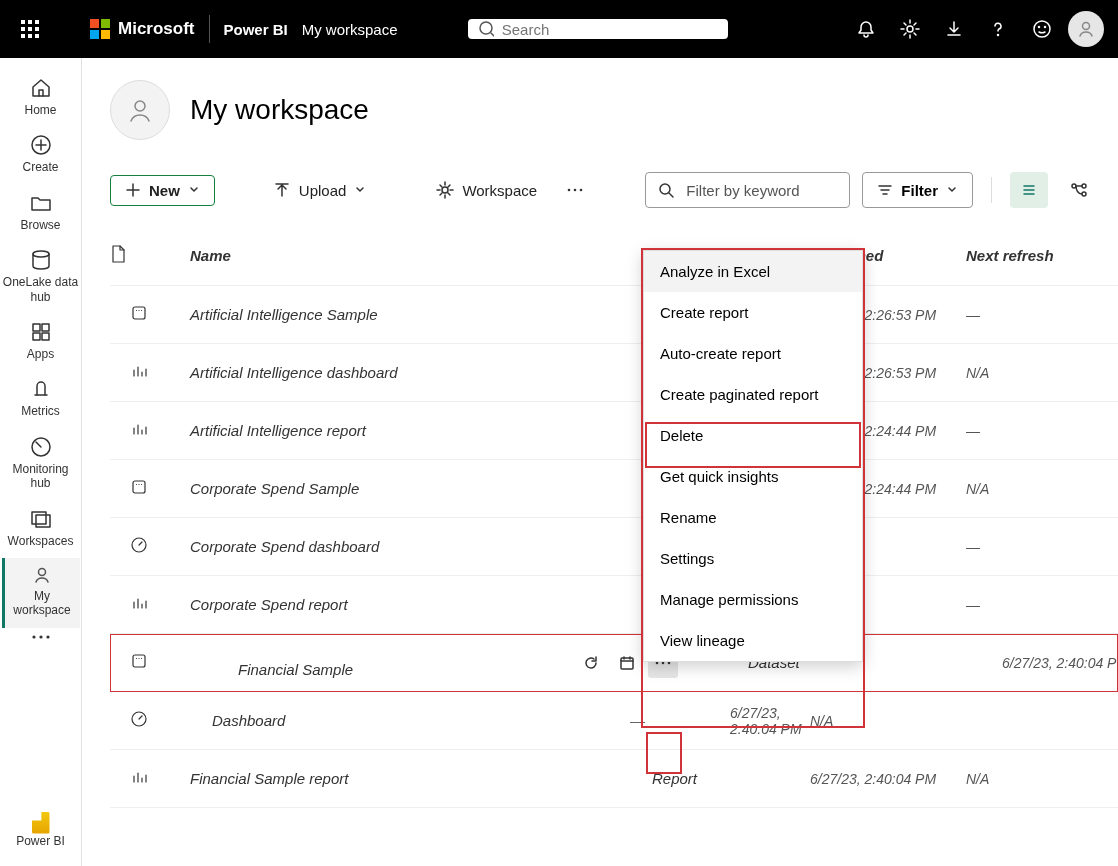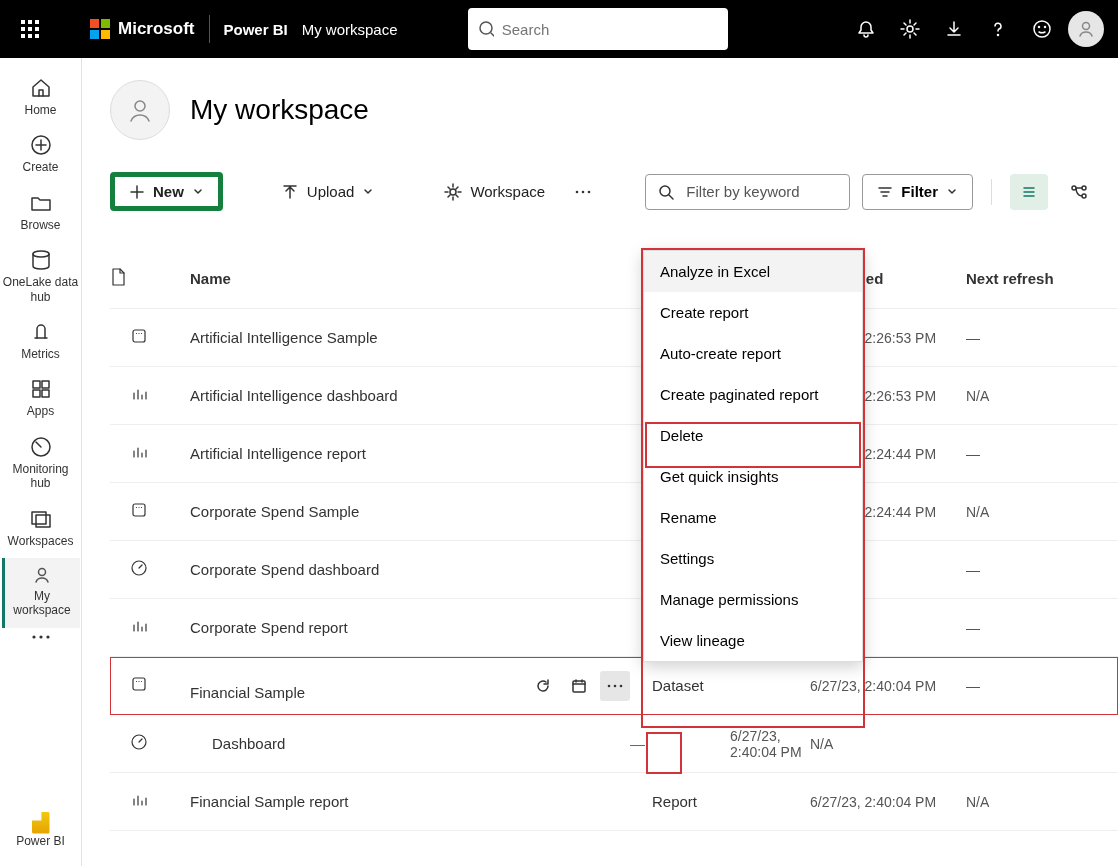--- a/index.html
+++ b/index.html
@@ -11,21 +11,21 @@
 .waffle-icon { display: grid; grid-template-columns: repeat(3,4px); grid-template-rows: repeat(3,4px); gap: 3px; }
 .waffle-icon span { width:4px; height:4px; background:#fff; }
 .ms-logo { display: flex; align-items: center; margin-left: 40px; gap: 8px; }
 .ms-squares { width:20px; height:20px; display:grid; grid-template-columns:1fr 1fr; grid-template-rows:1fr 1fr; gap:2px; }
 .ms-squares span:nth-child(1){background:#f25022;} .ms-squares span:nth-child(2){background:#7fba00;}
 .ms-squares span:nth-child(3){background:#00a4ef;} .ms-squares span:nth-child(4){background:#ffb900;}
 .ms-text { font-weight:600; font-size:17px; }
 .divider-v { width:1px; height:28px; background:#555; margin:0 14px; }
 .powerbi-text { font-weight:600; font-size:15px; }
 .wksp-text { font-size:15px; margin-left:14px; }
-.search-wrap { margin-left: 70px; width:260px; height:42px; background:#fff; border-radius:4px; display:flex; align-items:center; padding:0 10px; }
+.search-wrap { margin-left: 70px; width:260px; height:20px; background:#fff; border-radius:4px; display:flex; align-items:center; padding:0 10px; }
 .search-wrap svg { stroke:#555; }
 .search-input { border:none; outline:none; font-size:15px; margin-left:8px; width:100%; color:#333; }
 .topbar-spacer { flex:1; }
 .top-icon { width:44px; height:40px; display:flex; align-items:center; justify-content:center; cursor:pointer; }
 .avatar-circle { width:36px; height:36px; border-radius:50%; background:#e6e6e6; display:flex; align-items:center; justify-content:center; }
 
 
 .leftrail { position:absolute; top:58px; left:0; bottom:0; width:82px; background:#fff; border-right:1px solid #e1e1e1; display:flex; flex-direction:column; align-items:center; padding-top:12px; }
 .nav-item { width:78px; display:flex; flex-direction:column; align-items:center; justify-content:flex-start; cursor:pointer; padding:6px 0 10px; font-size:12px; color:#333; text-align:center; line-height:1.2; }
 .nav-item svg { margin-bottom:3px; }
@@ -35,34 +35,34 @@
 
 
 .main { position:absolute; top:58px; left:82px; right:0; bottom:0; background:#fff; padding: 22px 0 0 28px; }
 .page-head { display:flex; align-items:center; gap:20px; }
 .owner-circle { width:60px; height:60px; border-radius:50%; background:#f3f3f3; border:1px solid #ddd; display:flex; align-items:center; justify-content:center; }
 .page-title { font-size:28px; font-weight:400; }
 
 
 .toolbar { display:flex; align-items:center; margin-top:32px; gap:12px; }
 .tb-btn { display:flex; align-items:center; gap:8px; padding:6px 14px; font-size:15px; color:#222; cursor:pointer; border-radius:4px; }
-.tb-btn.bordered { border:5px solid #15803d; }
+.tb-btn.bordered { border:1px solid #15803d; }
 .tb-spacer { flex:1; }
 .filter-keyword { border:1px solid #999; border-radius:4px; height:36px; display:flex; align-items:center; padding:0 12px; gap:12px; width:205px; color:#555; font-size:15px; }
 .filter-btn { border:1px solid #999; border-radius:4px; height:36px; display:flex; align-items:center; padding:0 14px; gap:8px; font-size:15px; font-weight:600; }
 .view-btn { width:38px; height:36px; display:flex; align-items:center; justify-content:center; border-radius:4px; }
 .view-btn.active { background:#e1efe7; }
 .toolbar-right-sep { width:1px; height:26px; background:#ddd; margin:0 6px; }
 
 
-.table { margin-top:56px; }
+.table { margin-top:36px;font-style:italic; }
 .thead, .trow { display:grid; grid-template-columns: 80px 440px 100px 80px 156px 140px; align-items:center; }
 .thead { font-weight:600; font-size:15px; color:#333; padding-bottom:18px; border-bottom:1px solid #eee; }
 .trow { height:58px; border-bottom:1px solid #eee; font-size:15px; color:#333; }
-.trow.highlighted { outline:1px solid #d13438; outline-offset:-1px; }
+.trow.highlighted { outline:1px solid #d13438; outline-offset:-1px;gap:48px; }
 .cell-name { display:flex; align-items:flex-end; gap:8px; }
 .row-actions { display:flex; align-items:center; gap:6px; }
 .row-actions .icon-btn { width:30px; height:30px; display:flex; align-items:center; justify-content:center; cursor:pointer; border-radius:3px; }
 .icon-btn.hovered { background:#e6e6e6; }
 .mdash { color:#666; }
 
 
 .ctx-menu { position:absolute; top:192px; left:561px; width:220px; background:#fff; box-shadow:0 4px 16px rgba(0,0,0,0.2); border:1px solid #ddd; }
 .ctx-item { padding:12px 16px; font-size:15px; cursor:pointer; }
 .ctx-item.hover { background:#f3f3f3; }
@@ -178,33 +178,33 @@
   </div>
   <div class="nav-item">
     <svg width="24" height="24">
         <ellipse cx="12" cy="6" rx="8" ry="3"></ellipse>
         <path d="M4 6v12c0 1.7 3.6 3 8 3s8-1.3 8-3V6"></path>
       </svg>
     <span>OneLake data hub</span>
   </div>
   <div class="nav-item">
     <svg width="24" height="24">
-        <path d="M8 18V9a4 4 0 1 1 8 0v9"></path>
-        <path d="M6 18h12"></path>
-      </svg>
-    <span>Metrics</span>
-  </div>
-  <div class="nav-item">
-    <svg width="24" height="24">
         <rect x="4" y="4" width="7" height="7"></rect>
         <rect x="13" y="4" width="7" height="7"></rect>
         <rect x="4" y="13" width="7" height="7"></rect>
         <rect x="13" y="13" width="7" height="7"></rect>
       </svg>
     <span>Apps</span>
+  </div>
+  <div class="nav-item">
+    <svg width="24" height="24">
+        <path d="M8 18V9a4 4 0 1 1 8 0v9"></path>
+        <path d="M6 18h12"></path>
+      </svg>
+    <span>Metrics</span>
   </div>
   <div class="nav-item">
     <svg width="24" height="24">
         <circle cx="12" cy="12" r="9"></circle>
         <path d="M12 12L7 7"></path>
       </svg>
     <span>Monitoring hub</span>
   </div>
   <div class="nav-item">
     <svg width="24" height="24">

